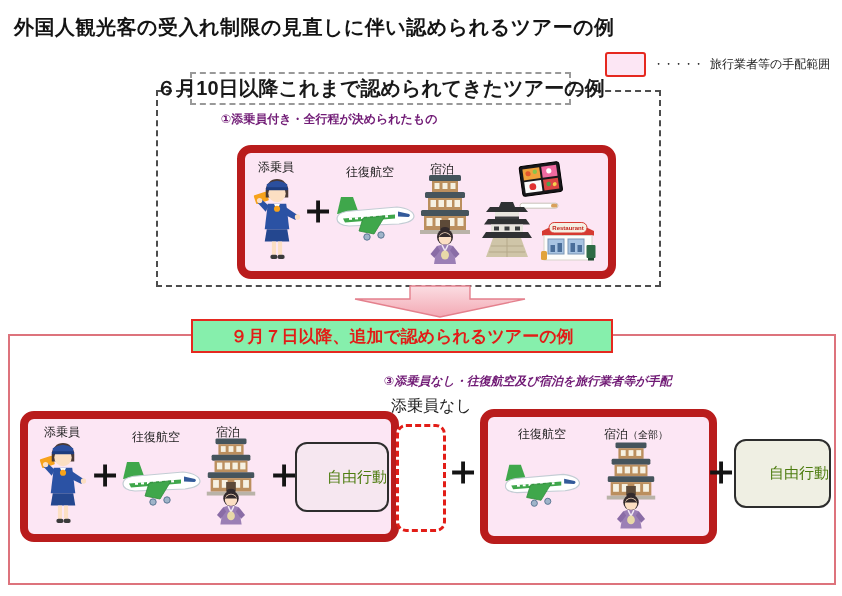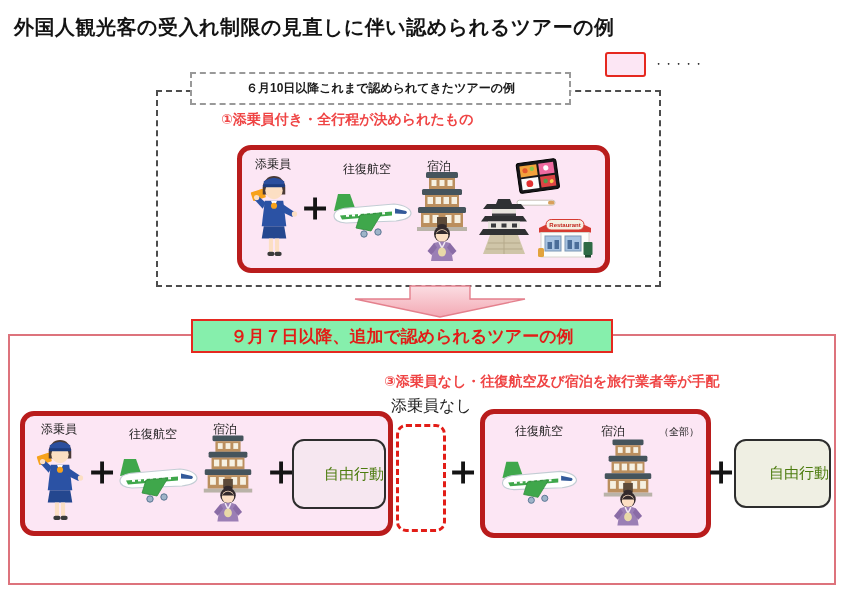--- a/index.html
+++ b/index.html
@@ -10,27 +10,27 @@
 
   .title{left:14px;top:14px;font-size:20px;font-weight:700;letter-spacing:.5px;color:#141414;white-space:nowrap;}
 
   .legend{left:605px;top:52px;display:flex;align-items:center;}
   .legend-swatch{width:37px;height:21px;background:#fce6f4;border:2px solid #e5281f;border-radius:3px;}
   .legend-dots{font-size:9px;font-weight:700;letter-spacing:1px;margin:0 6px 0 8px;color:#222;}
   .legend-label{font-size:12px;color:#222;white-space:nowrap;}
 
   .outer-dashed{left:156px;top:90px;width:501px;height:193px;border:2px dashed #4d4d4d;}
   .header1{left:190px;top:72px;width:377px;height:29px;background:#fff;border:2px dashed #999;
-           font-size:12px;font-weight:700;white-space:nowrap;}
-  .tour-heading{font-size:14px;font-weight:700;white-space:nowrap;color:#ef4444;}
+           font-size:20px;font-weight:700;white-space:nowrap;}
+  .tour-heading{font-size:12px;font-weight:700;white-space:nowrap;color:#701a75;}
   .t1{left:221px;top:111px;}
   .t2{left:14px;top:373px;}
-  .t3{left:384px;top:373px;}
-
-  .pink{position:absolute;background:#fce6f4;border:5px solid #b91c1c;border-radius:14px;}
+  .t3{left:384px;top:373px;font-style:italic;}
+
+  .pink{position:absolute;background:#fce6f4;border:8px solid #b91c1c;border-radius:14px;}
   .pink1{left:237px;top:145px;width:363px;height:118px;}
   .pink2{left:20px;top:411px;width:363px;height:115px;}
   .pink3{left:480px;top:409px;width:221px;height:119px;}
 
   .icon-label{position:absolute;font-size:12px;color:#1d1d1d;white-space:nowrap;}
   .plus{position:absolute;font-size:40px;font-weight:700;line-height:1;color:#141414;}
   .plus-out{position:absolute;font-size:40px;font-weight:700;line-height:1;color:#141414;}
 
   .free-box{position:absolute;border:2px solid #2d2d2d;border-radius:12px;display:flex;
             align-items:center;justify-content:flex-end;font-size:15px;font-weight:400;color:#4d7c0f;white-space:nowrap;}
@@ -40,21 +40,21 @@
   .red-header{left:191px;top:319px;width:418px;height:30px;background:#86efac;border:2px solid #e5281f;
               color:#e21d17;font-size:17px;font-weight:700;white-space:nowrap;}
   .big-red{left:8px;top:334px;width:824px;height:247px;border:2px solid #dd737c;background:#fff0;}
 
   .note{left:95px;top:532px;font-size:11.5px;line-height:1.55;color:#1b1b1b;white-space:nowrap;}
   .note-l2{padding-left:13px;}
 
   .no-conductor{left:391px;top:396px;font-size:16px;color:#1d1d1d;white-space:nowrap;}
   .dash-red{left:396px;top:424px;width:44px;height:102px;border:3px dashed #e21d17;border-radius:10px;background:#fff;}
 
-  .lodging-suffix{font-size:10px;padding-left:34px;}
+  .lodging-suffix{font-size:10px;}
   svg{display:block;}
 </style>
 </head>
 <body>
 
 <svg width="0" height="0" style="position:absolute" aria-hidden="true">
   <defs>
     <linearGradient id="arrowGrad" x1="0" y1="0" x2="0" y2="1">
       <stop offset="0" stop-color="#fbdde2"></stop>
         <stop offset="1" stop-color="#f3a9b4"></stop>
@@ -185,20 +185,21 @@
   </defs>
 </svg>
 
 <div class="canvas">
 
   <div class="abs title">外国人観光客の受入れ制限の見直しに伴い認められるツアーの例</div>
 
   <div class="abs legend">
     <div class="legend-swatch"></div>
     <span class="legend-dots">・・・・・</span>
+    <span class="legend-label">旅行業者等の手配範囲</span>
   </div>
 
   <div class="abs outer-dashed"></div>
   <div class="abs center header1">６月10日以降これまで認められてきたツアーの例</div>
   <div class="abs tour-heading t1">①添乗員付き・全行程が決められたもの</div>
 
   <div class="pink pink1">
     <span class="icon-label" style="left:13px;top:6px;">添乗員</span>
     <svg class="abs" style="left:8px;top:21px;" width="48" height="88" viewBox="0 0 46 86">
         <use href="#ic-conductor"></use>

